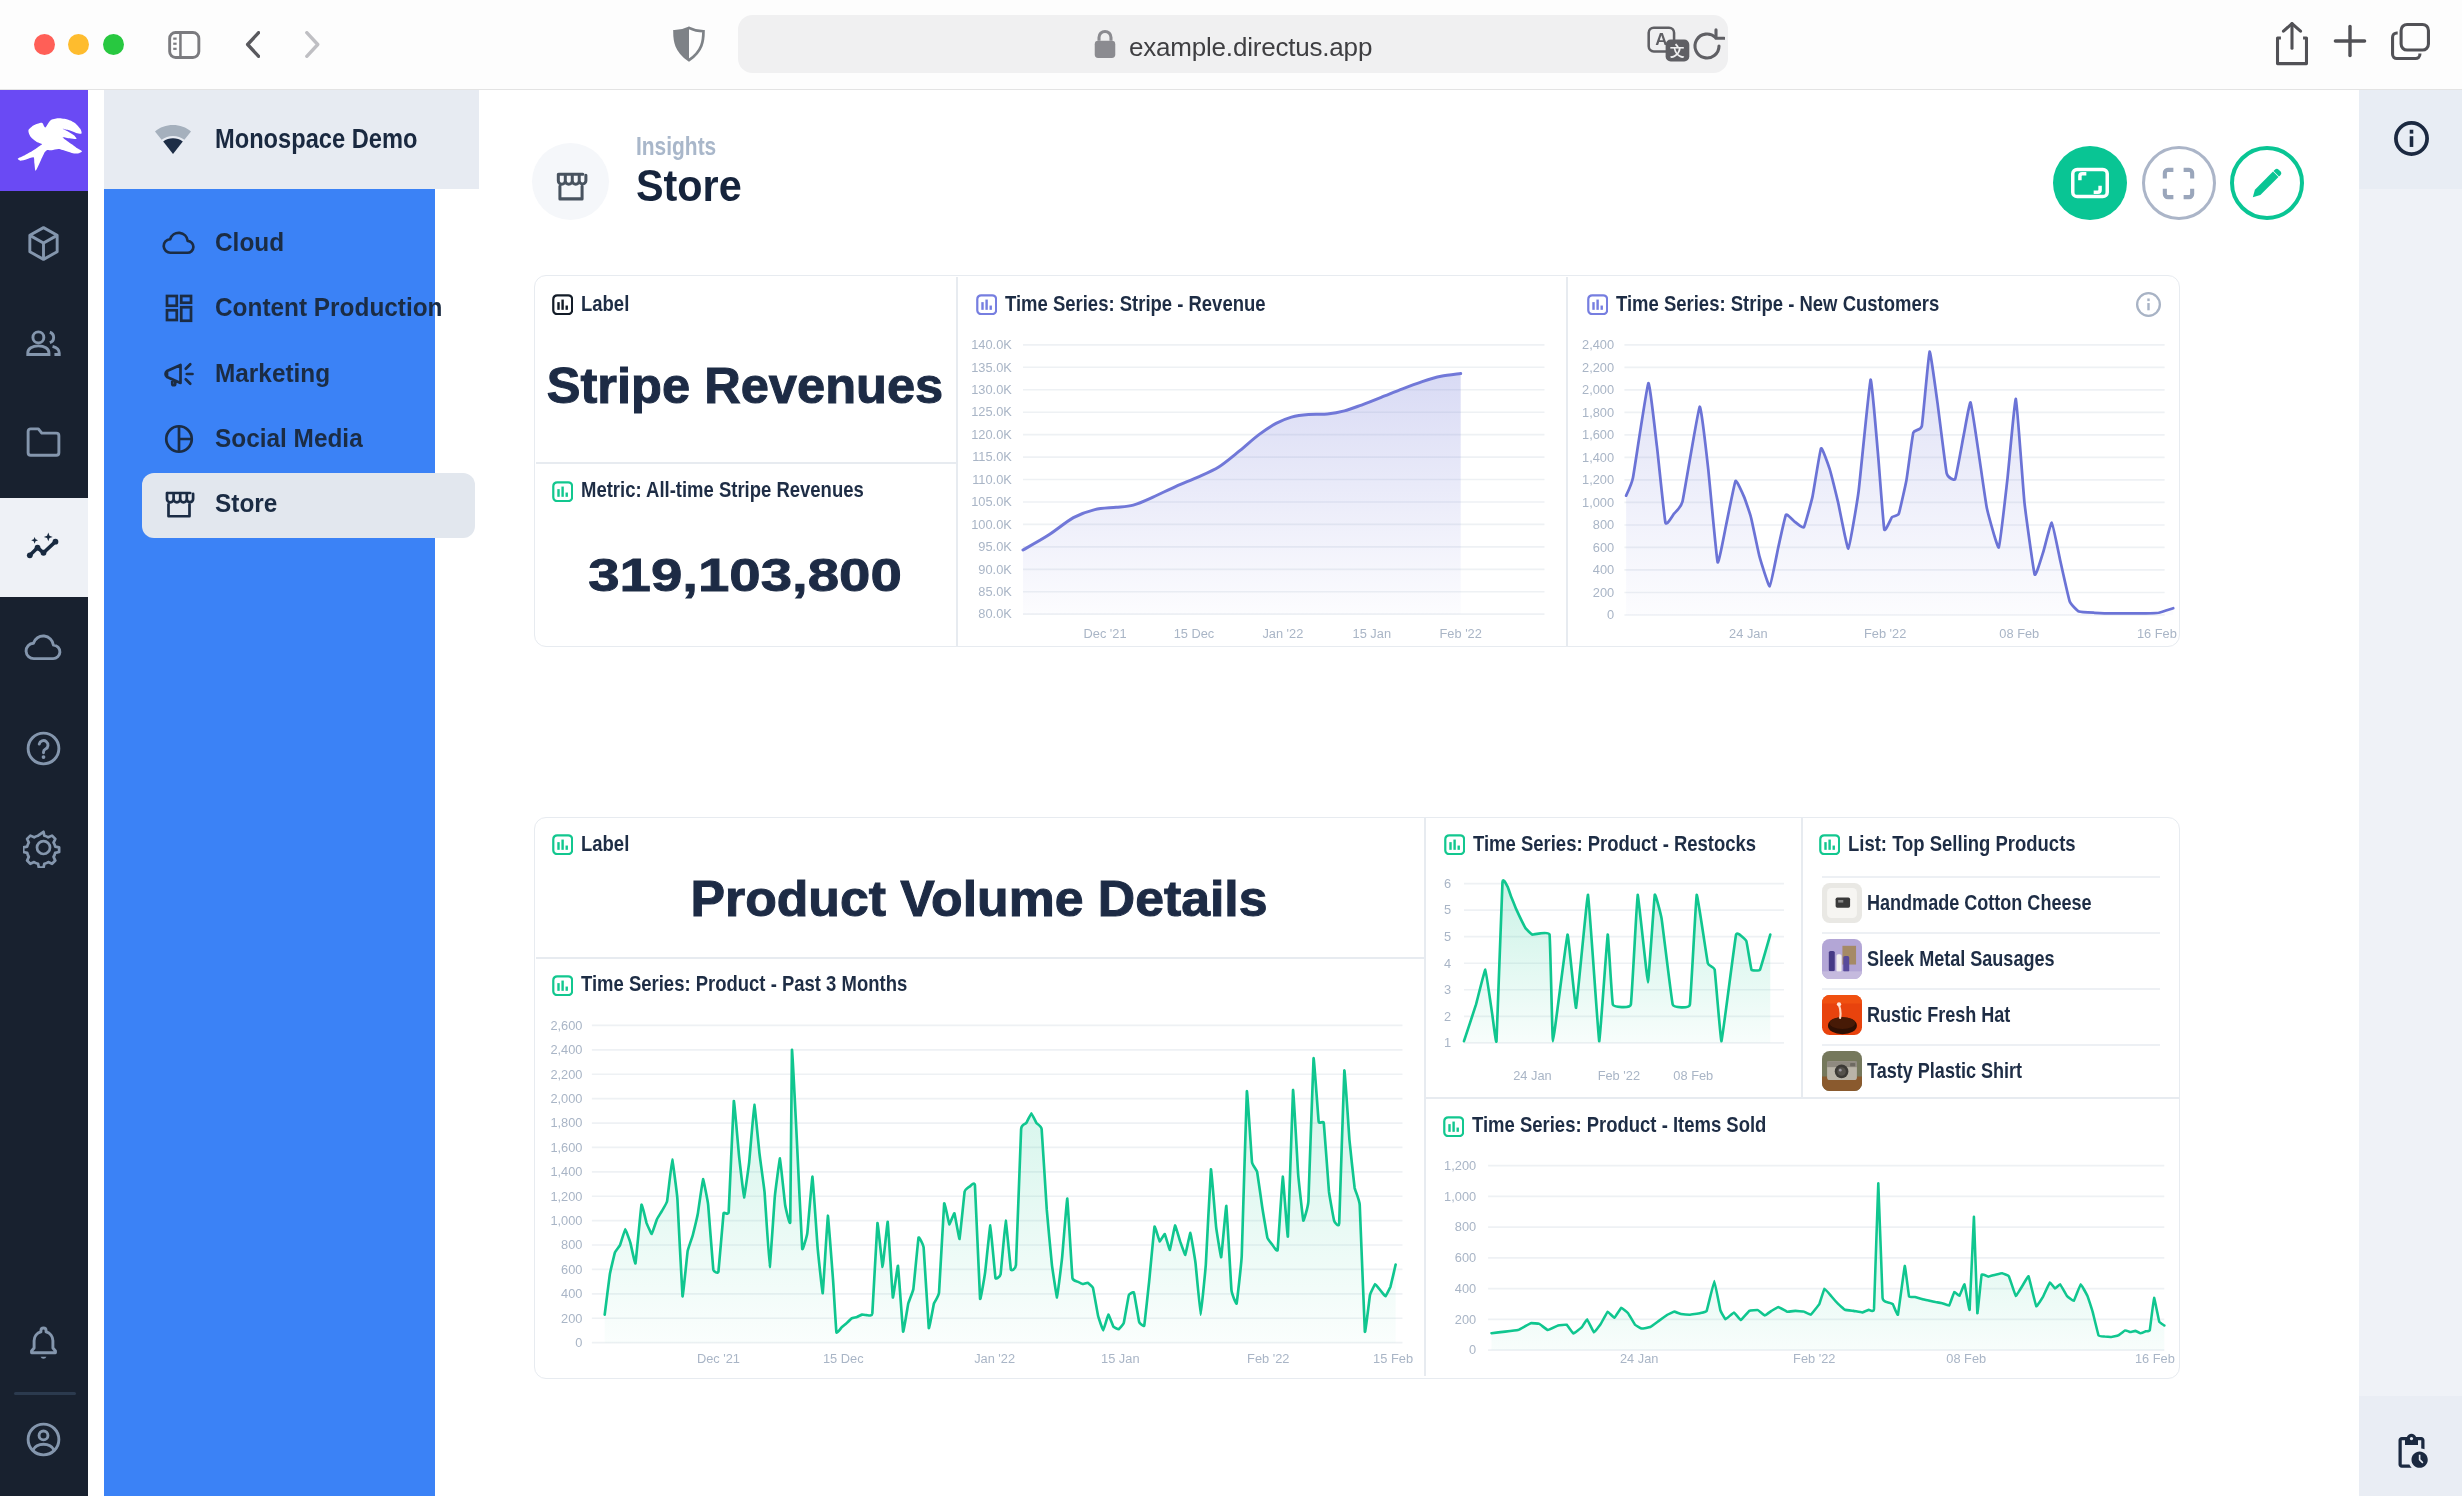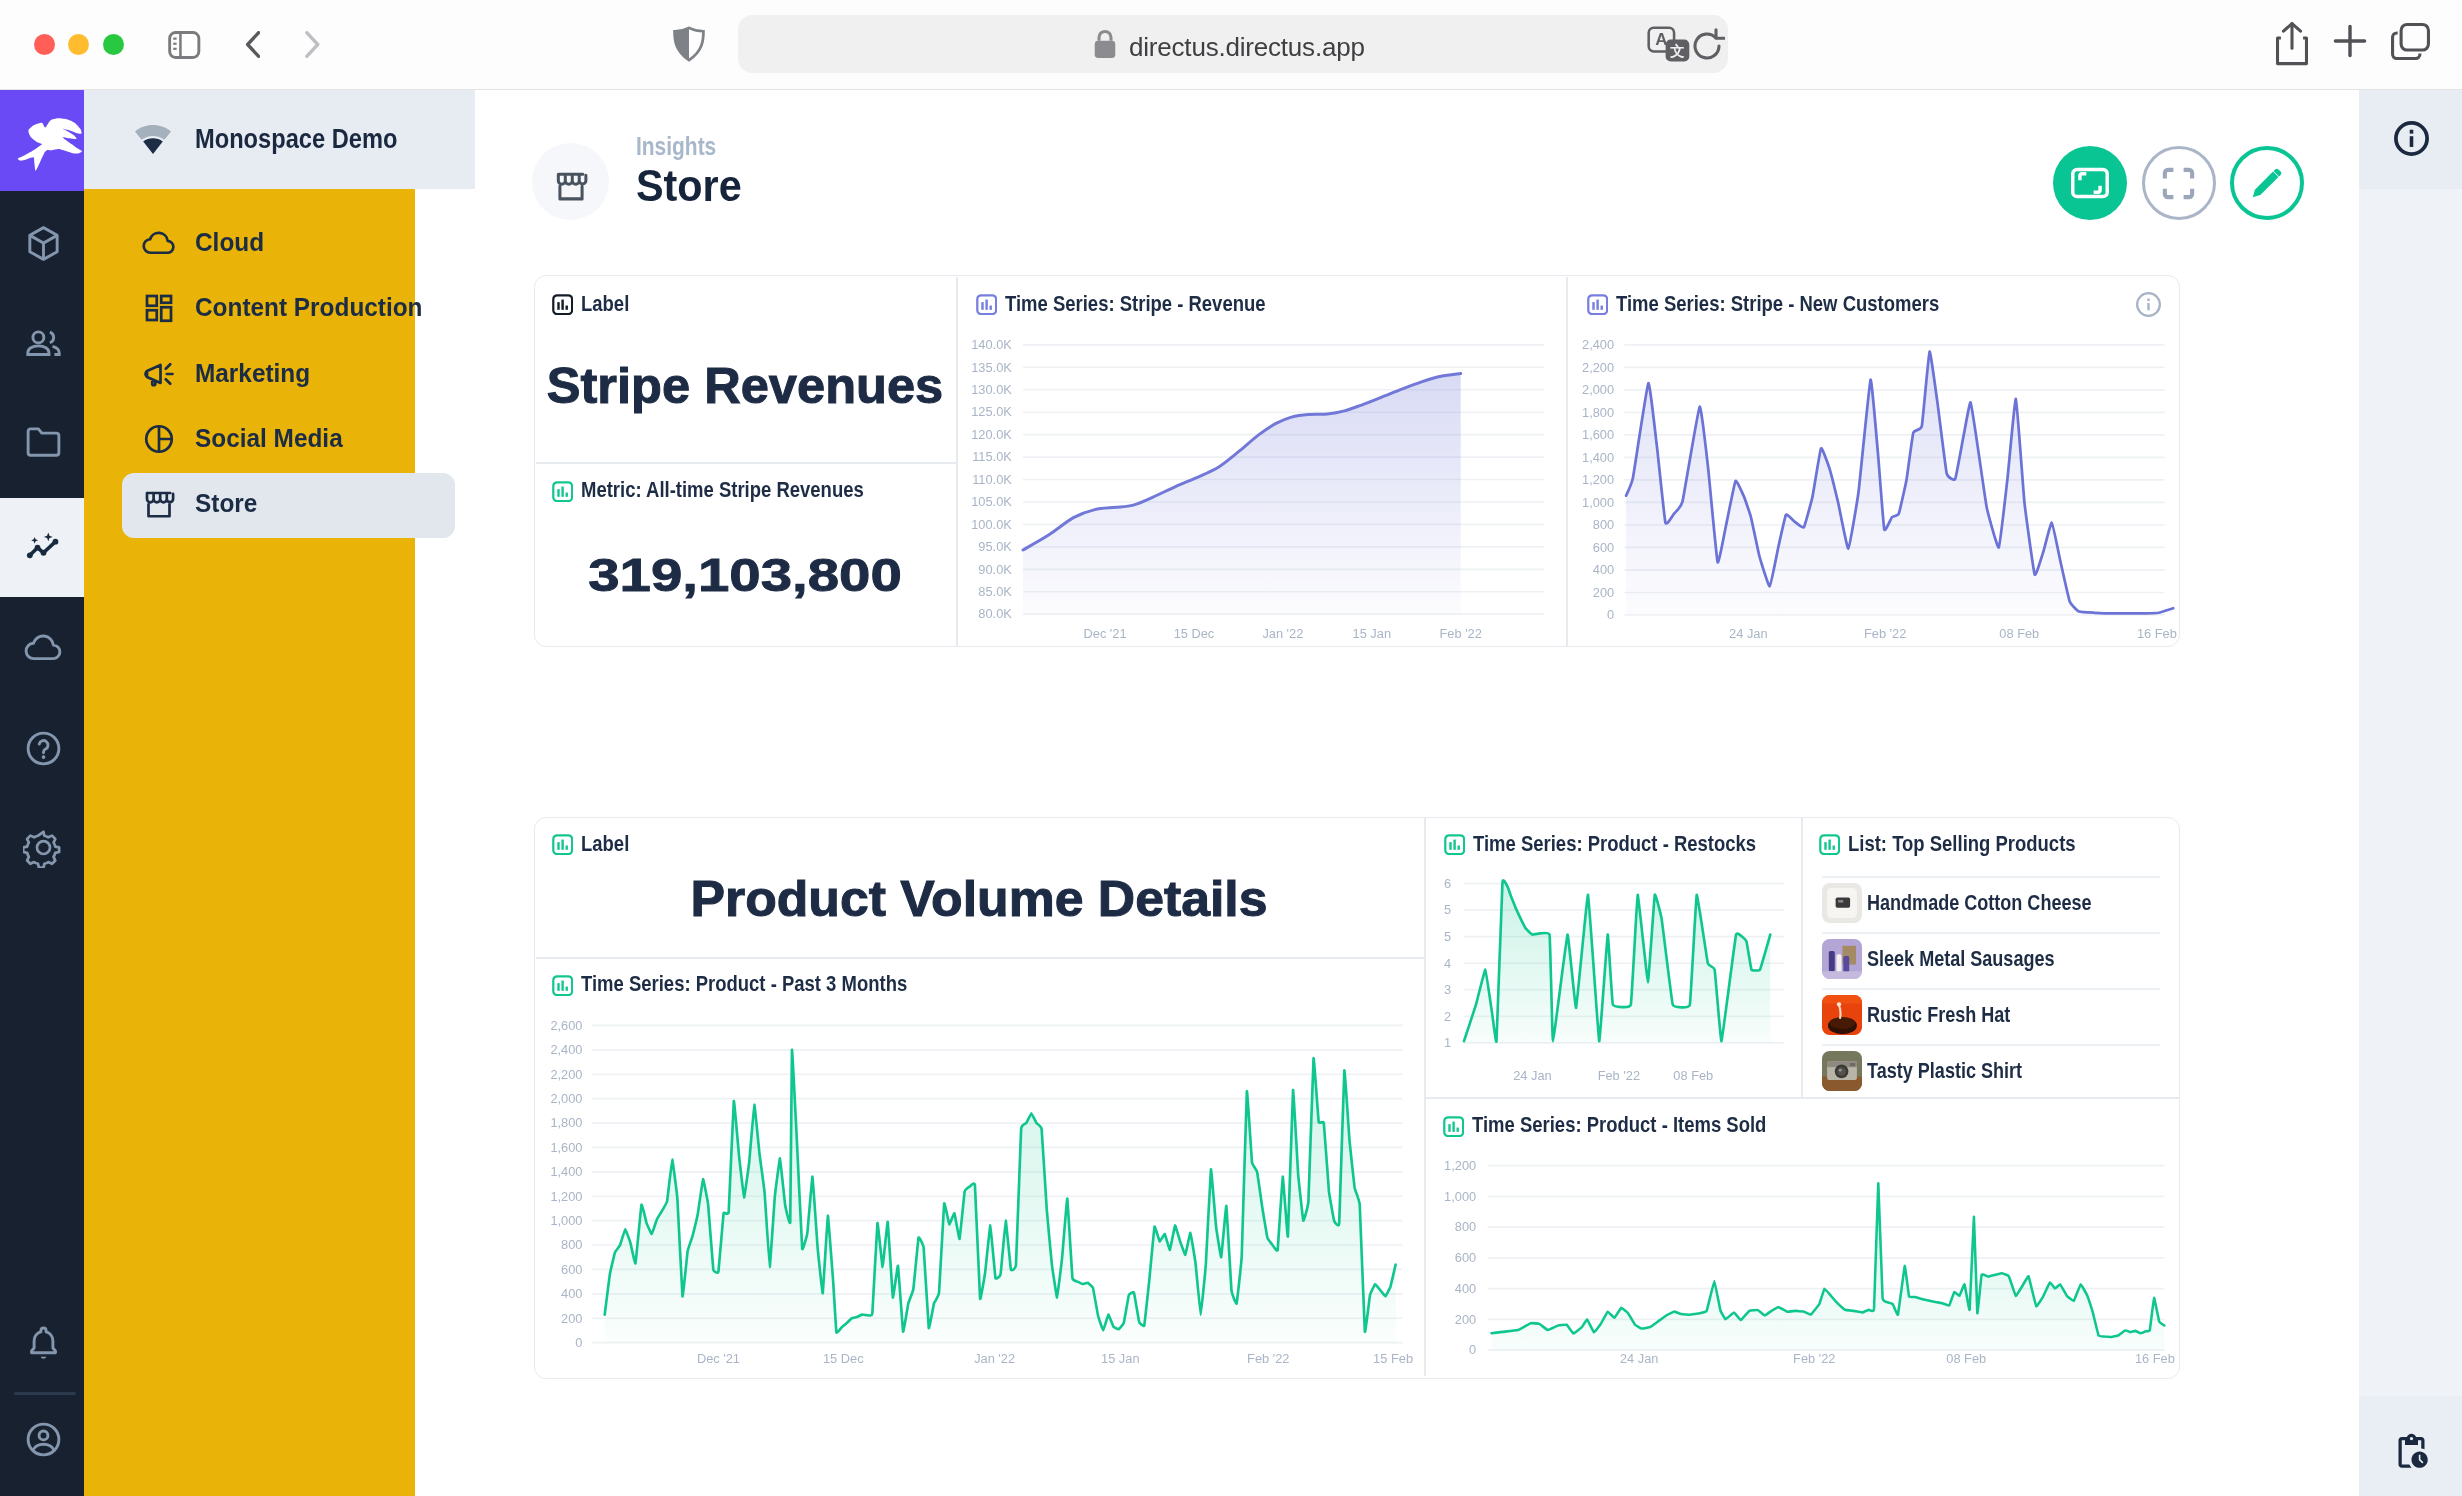--- a/index.html
+++ b/index.html
@@ -27,21 +27,21 @@
       </svg>
 <svg class="abs" style="left:672px;top:25px" width="34" height="38" viewBox="0 0 40 44">
 <path d="M20 3 C26 6 32 7 37 7 C37 18 36 30 20 41 C4 30 3 18 3 7 C8 7 14 6 20 3 Z" fill="none" stroke="#7e8287" stroke-width="3.2"></path>
 <path d="M20 3 C14 6 8 7 3 7 C3 18 4 30 20 41 Z" fill="#7e8287"></path>
 </svg>
 <div class="abs" style="left:738px;top:15.4px;width:990px;height:58px;border-radius:14.5px;background:#f0f0f1"></div>
 <svg class="abs" style="left:1092px;top:28px" width="26" height="32.5" viewBox="0 0 30 38">
 <rect x="3" y="15" width="24" height="20" rx="4" fill="#8b8b90"></rect>
 <path d="M8 15 v-4 a7 7 0 0 1 14 0 v4" fill="none" stroke="#8b8b90" stroke-width="3.6"></path>
 </svg>
-<div class="abs" style="left:1129px;top:32px;width:513px;font-size:26px;color:#3f3f42;letter-spacing:-0.2px">directus.directus.app</div>
+<div class="abs" style="left:1129px;top:32px;width:513px;font-size:26px;color:#3f3f42;letter-spacing:-0.2px">example.directus.app</div>
 <svg class="abs" style="left:1647px;top:26px" width="44" height="39" viewBox="0 0 52 46">
 <rect x="2" y="2" width="30" height="28" rx="6" fill="none" stroke="#5f5f64" stroke-width="3"></rect>
 <text x="17" y="23" text-anchor="middle" font-size="20" font-weight="bold" fill="#5f5f64">A</text>
 <rect x="22" y="16" width="28" height="26" rx="6" fill="#5f5f64"></rect>
 <text x="36" y="35" text-anchor="middle" font-size="17" font-weight="bold" fill="#f0f0f1">文</text>
 </svg>
 <svg class="abs" style="left:1689px;top:26.5px" width="36" height="38" viewBox="0 0 42 44">
 <path d="M35 22 a14 14 0 1 1 -4.1 -9.9" fill="none" stroke="#5f5f64" stroke-width="3.6" stroke-linecap="round"></path>
 <path d="M31.5 3 L31.5 13 L41 13" fill="none" stroke="#5f5f64" stroke-width="3.6" stroke-linecap="round" stroke-linejoin="round"></path>
 </svg>
@@ -101,21 +101,21 @@
         <path d="M5 18 v-1 l1.5 -1.8 V11 a5.5 5.5 0 0 1 4 -5.3 V5 a1.5 1.5 0 0 1 3 0 v.7 a5.5 5.5 0 0 1 4 5.3 v4.2 L19 17 v1 Z" fill="none" stroke="#8496ad" stroke-width="1.7" stroke-linejoin="round"></path>
         <path d="M10.3 20.3 a1.8 1.8 0 0 0 3.4 0 Z" fill="#8496ad"></path>
       </svg>
 <div class="abs" style="left:13.7px;top:1302px;width:62px;height:2.6px;background:#2b3a4e;border-radius:1.7px"></div>
 <svg class="abs" style="left:23px;top:1329px" width="41" height="41" viewBox="0 0 24 24">
         <circle cx="12" cy="12" r="9" fill="none" stroke="#8496ad" stroke-width="1.7"></circle>
         <circle cx="12" cy="9.6" r="2.6" fill="none" stroke="#8496ad" stroke-width="1.7"></circle>
         <path d="M5.8 18.2 C7 15.9 9.3 14.8 12 14.8 C14.7 14.8 17 15.9 18.2 18.2" fill="none" stroke="#8496ad" stroke-width="1.7"></path>
       </svg>
 </div>
-<div class="abs" style="left:84px;top:90px;width:331px;height:1406px;background:#eab308">
+<div class="abs" style="left:104px;top:90px;width:331px;height:1406px;background:#3b82f6">
 <div class="abs" style="left:0;top:0;width:391px;height:99px;background:#e7ebf2"></div>
 <svg class="abs" style="left:45px;top:29px" width="48" height="48" viewBox="0 0 24 24">
 <path d="M12 3 C8.6 3 5.4 4.2 3 6.2 L6.3 10.4 C7.9 9.2 9.9 8.5 12 8.5 C14.1 8.5 16.1 9.2 17.7 10.4 L21 6.2 C18.6 4.2 15.4 3 12 3 Z" fill="#a5b0bd"></path>
 <path d="M12 9.6 C10.2 9.6 8.5 10.2 7.1 11.2 L12 17.5 L16.9 11.2 C15.5 10.2 13.8 9.6 12 9.6 Z" fill="#1d2d46"></path>
 </svg>
 <div class="abs" style="left:111px;top:33px;width:274px;font-size:28px;font-weight:700;color:#1a2940;transform:scaleX(0.845);transform-origin:left center;white-space:nowrap">Monospace Demo</div>
 <div class="abs" style="left:38px;top:383px;width:333px;height:65px;border-radius:12px;background:#e2e7ee"></div>
 <svg class="abs" style="left:57px;top:135px" width="36" height="36" viewBox="0 0 24 24">
         <path d="M6.5 18.5 a4.5 4.5 0 0 1 -.4 -9 A6 6 0 0 1 17.8 10.6 a3.9 3.9 0 0 1 -.3 7.9 Z" fill="none" stroke="#1b2c44" stroke-width="1.8" stroke-linejoin="round"></path>
       </svg>

